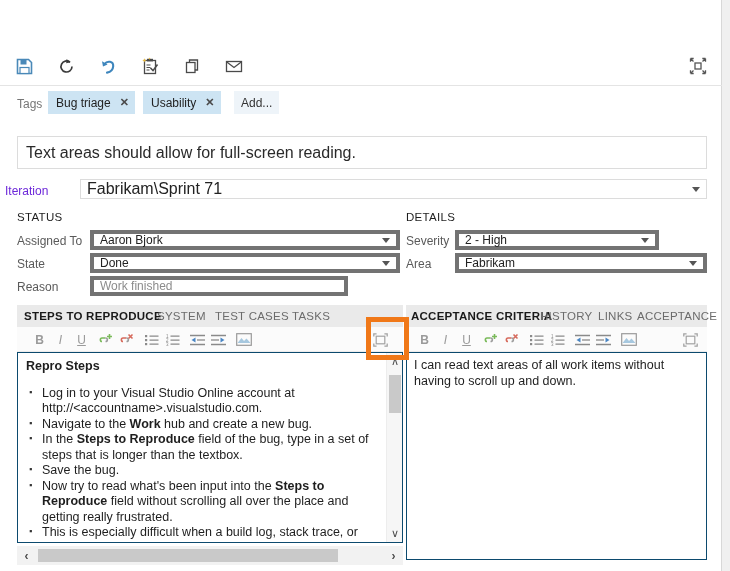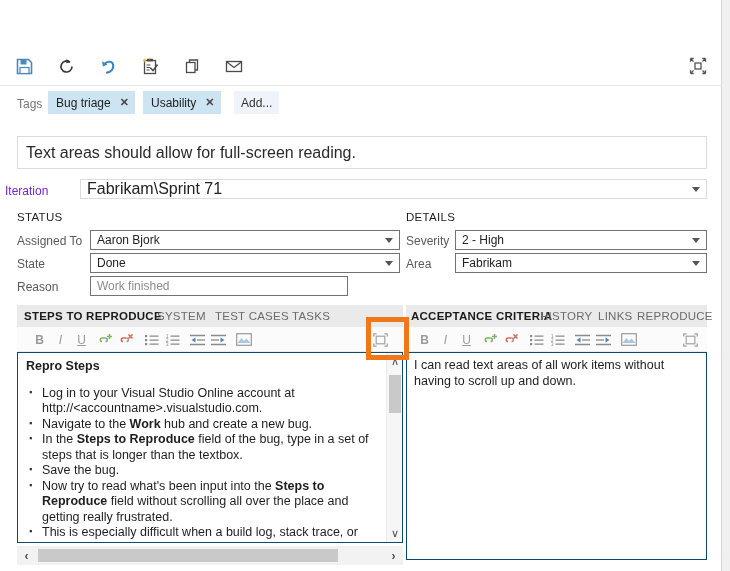--- a/index.html
+++ b/index.html
@@ -91,21 +91,21 @@
 
   
   .sect-hdr{
     position:absolute;font-size:11.5px;font-weight:400;
     letter-spacing:.3px;color:#1e1e1e;
   }
 
   
   .fld-label{position:absolute;font-size:12px;color:#5a5a5a;}
   .fld-box{
-    position:absolute;height:20px;border:1px solid #737373;
+    position:absolute;height:20px;border:4px solid #737373;
     box-sizing:border-box;background:#fff;display:flex;align-items:center;
     padding-left:6px;font-size:12px;color:#222;
   }
   .fld-box.readonly{color:#8c8c8c;}
 
   
   .tabstrip{
     position:absolute;height:22px;background:#eaeaea;
     box-sizing:border-box;
   }
@@ -285,21 +285,21 @@
   </div>
 
   <span class="fld-label" style="left:17px;top:280px;">Reason</span>
   <div class="fld-box readonly" style="left:90px;top:276px;width:258px;">
     <span>Work finished</span>
   </div>
 
   <div class="sect-hdr" style="left:406px;top:211px;">DETAILS</div>
 
   <span class="fld-label" style="left:406px;top:234px;">Severity</span>
-  <div class="fld-box" style="left:455px;top:230px;width:252px;">
+  <div class="fld-box" style="left:455px;top:230px;width:204px;">
     <span>2 - High</span>
     <span class="caret"></span>
   </div>
 
   <span class="fld-label" style="left:406px;top:257px;">Area</span>
   <div class="fld-box" style="left:455px;top:253px;width:252px;">
     <span>Fabrikam</span>
     <span class="caret"></span>
   </div>
 
@@ -400,21 +400,21 @@
   <div class="hscroll" style="left:17px;top:546px;width:386px;">
     <div class="hs-arrow" style="left:0;">‹</div>
     <div class="hs-thumb" style="left:21px;width:300px;"></div>
     <div class="hs-arrow" style="right:0;">›</div>
   </div>
 
   <div class="tabstrip" style="left:406px;top:305px;width:301px;">
     <div class="tab active" style="left:5px;">ACCEPTANCE CRITERIA</div>
     <div class="tab" style="left:134px;">HISTORY</div>
     <div class="tab" style="left:192px;">LINKS</div>
-    <div class="tab" style="left:231px;">REPRODUCE</div>
+    <div class="tab" style="left:231px;">ACCEPTANCE</div>
   </div>
 
   <div class="edtoolbar" style="left:406px;top:327px;width:301px;">
     <div class="ed-btn" style="left:8px;">
       <span class="glyph" style="font-weight:700;">B</span>
     </div>
     <div class="ed-btn" style="left:29px;">
       <span class="glyph" style="font-style:italic;">I</span>
     </div>
     <div class="ed-btn" style="left:50px;">

